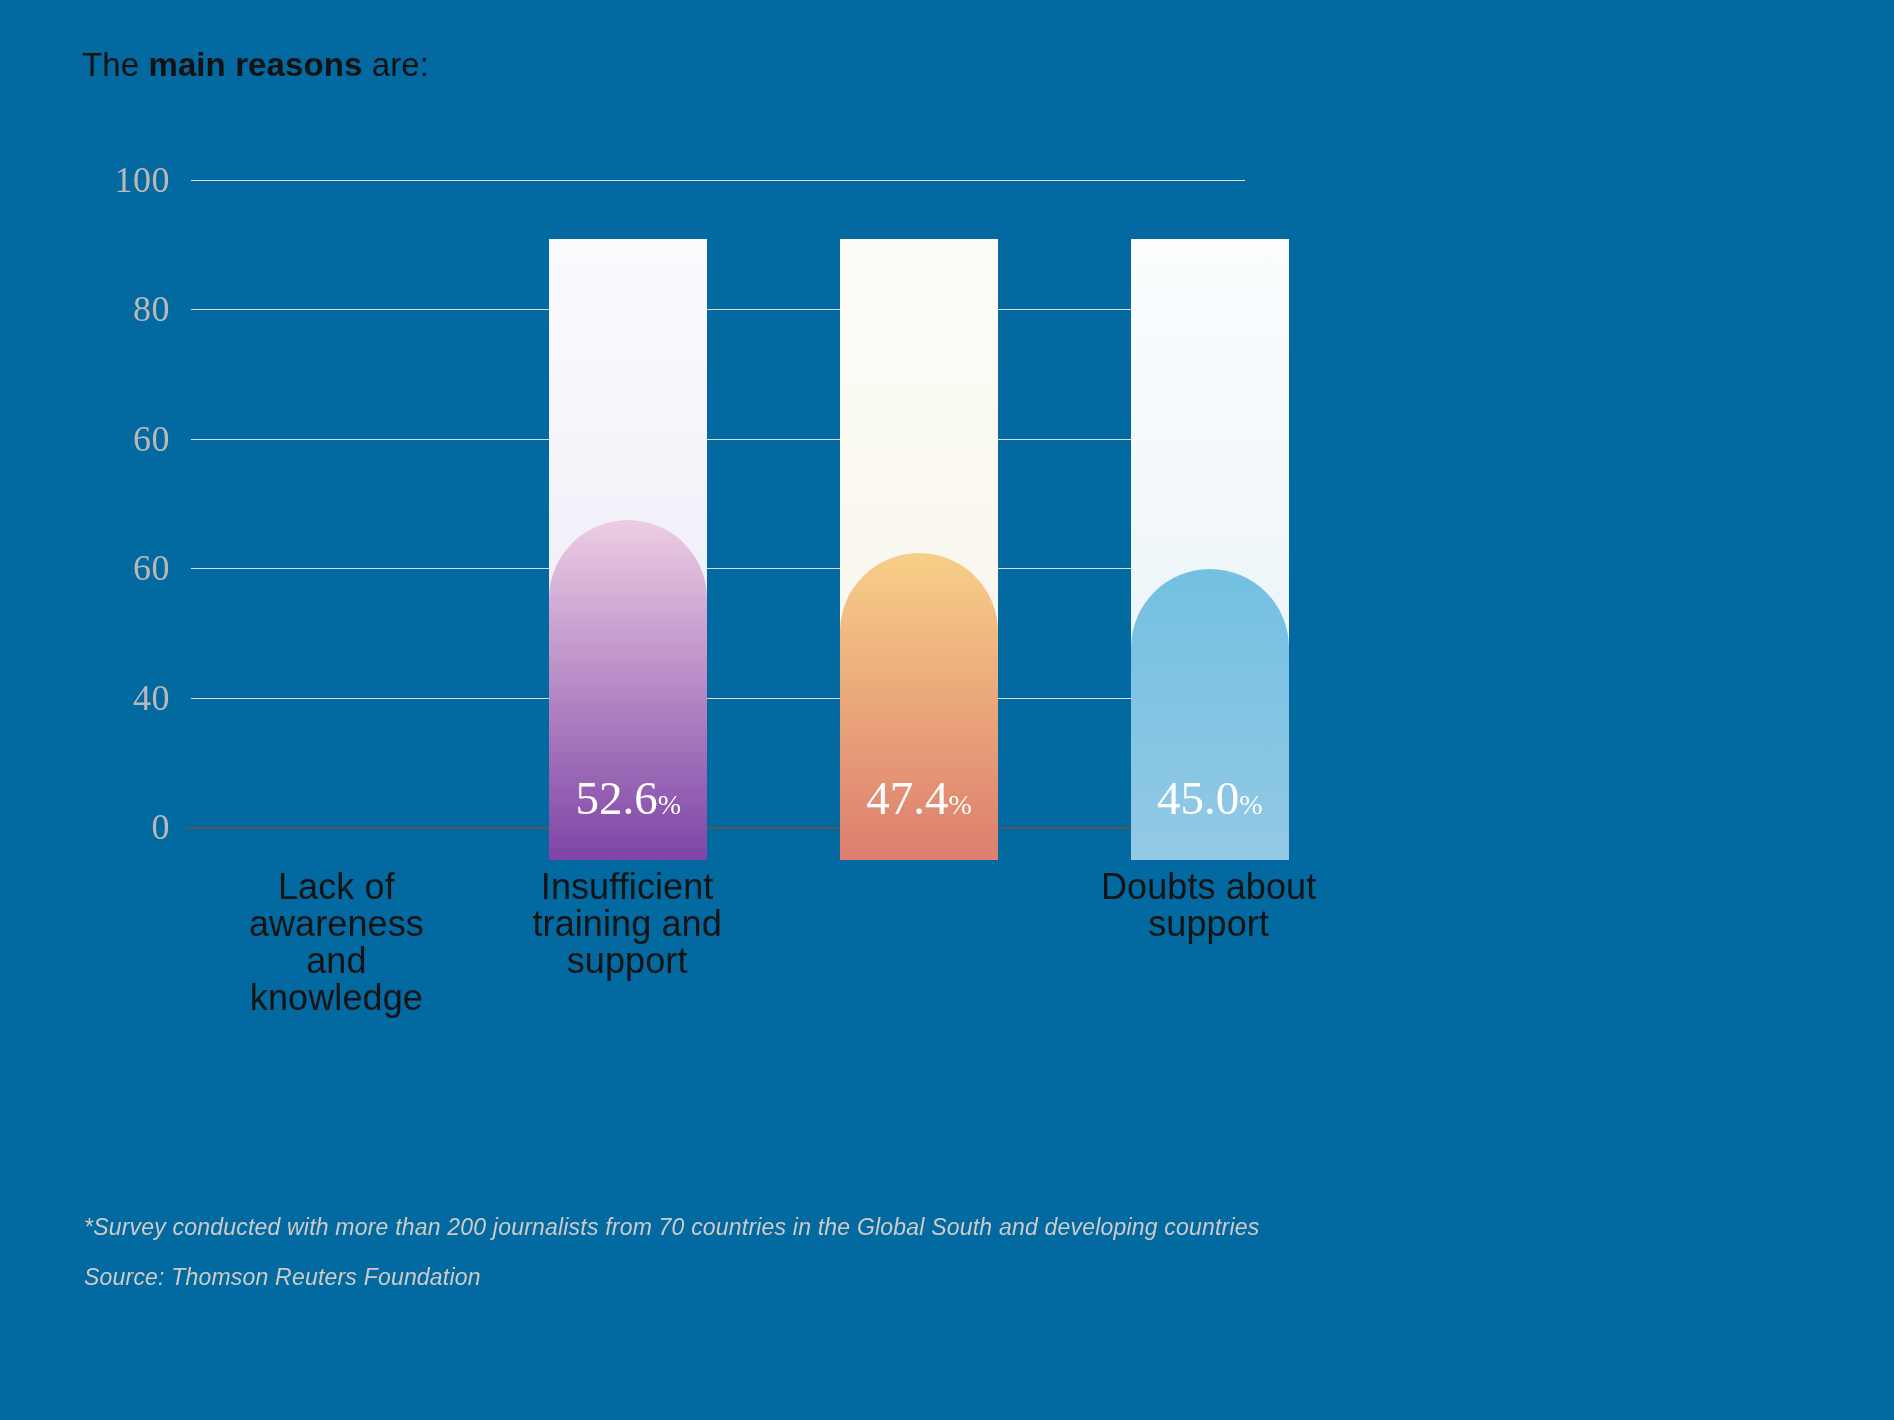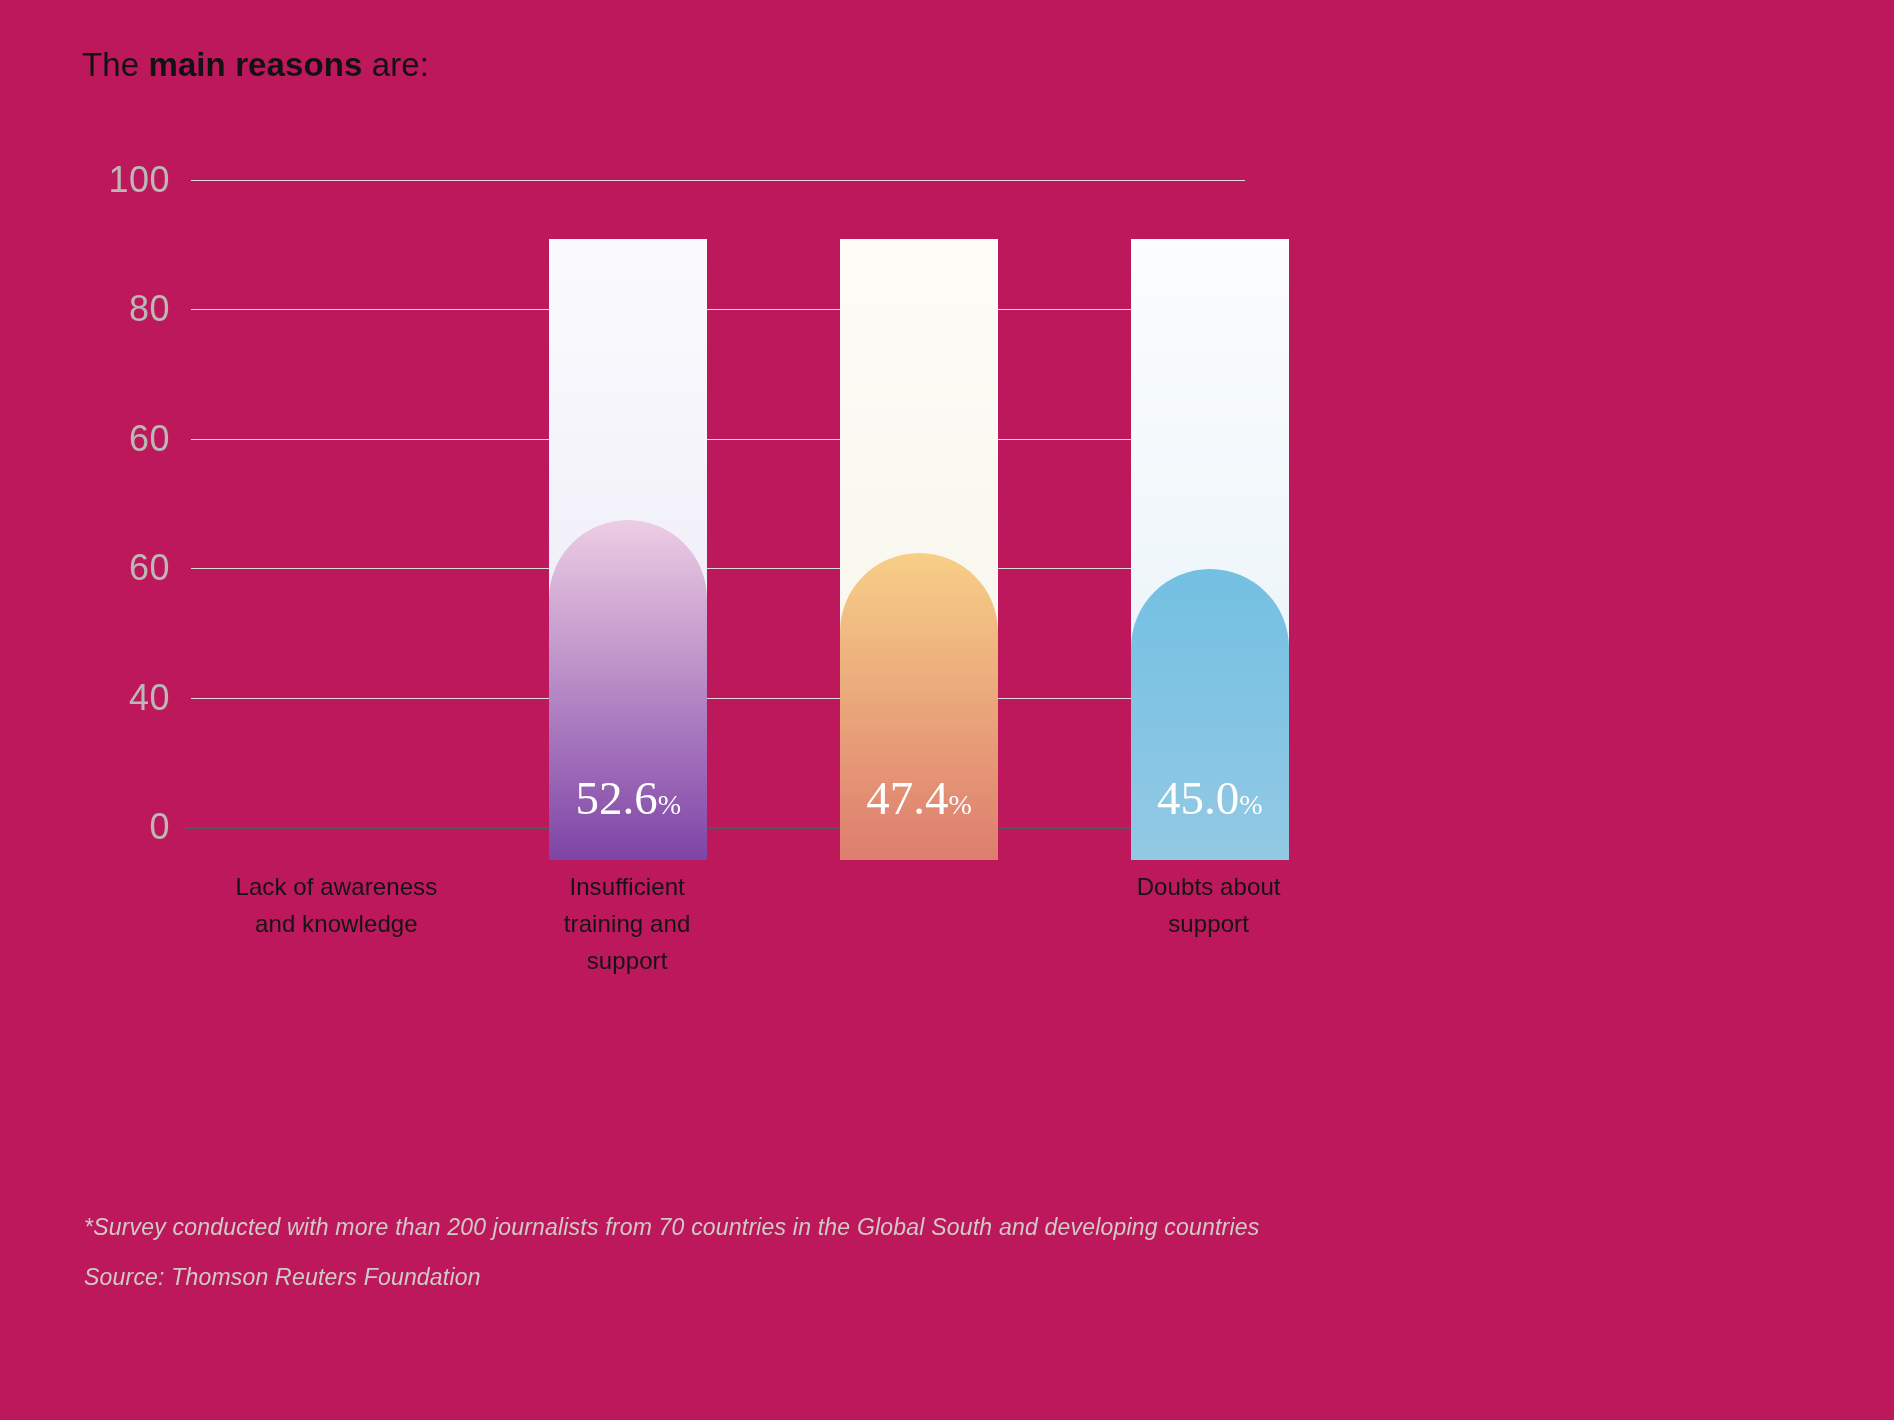--- a/index.html
+++ b/index.html
@@ -13,21 +13,21 @@
     height: 1420px;
     font-family: "Liberation Sans", sans-serif;
     -webkit-font-smoothing: antialiased;
     overflow: hidden;
   }
 
   #page {
     position: relative;
     width: 1894px;
     height: 1420px;
-    background: #be185d;
+    background: #0369a1;
   }
 
   
   #title {
     position: absolute;
     left: 82px;
     top: 44px;
     font-size: 33px;
     line-height: 42px;
     color: #121212;
@@ -65,21 +65,21 @@
     background: #565656;
     height: 2px;
     left: 103px;
   }
   .grid-label {
     position: absolute;
     left: 0;
     width: 88px;
     text-align: right;
     transform: translateY(-50%);
-    font-family: Liberation Sans, sans-serif;
+    font-family: Liberation Serif, serif;
     font-size: 36px;
     color: #bbb8b5;
     letter-spacing: 0.5px;
   }
 
   
   #bars {
     position: absolute;
     left: 109px;
     top: 0;
@@ -131,21 +131,21 @@
     left: 191px;
     top: 868px;
     width: 1163px;
     height: 130px;
   }
   .cat {
     position: absolute;
     top: 0;
     width: 240px;
     text-align: center;
-    font-size: 24px;
+    font-size: 36px;
     line-height: 37px;
     color: #141414;
     letter-spacing: 0.1px;
   }
 
   
   .footnote {
     position: absolute;
     left: 84px;
     font-style: italic;

